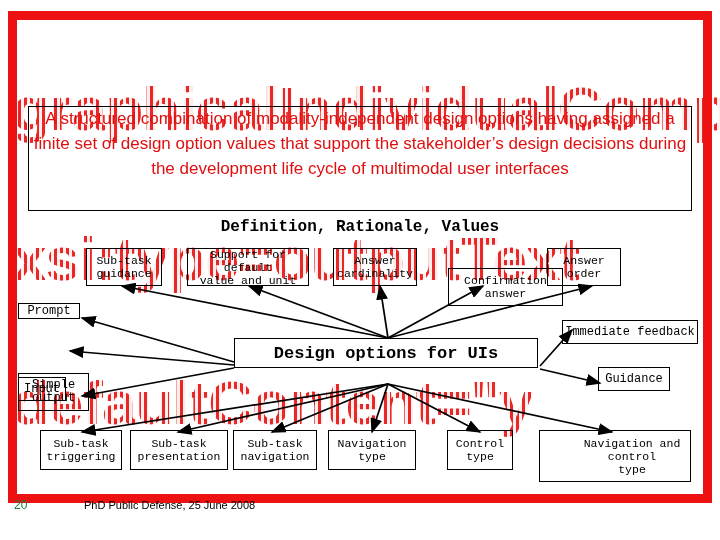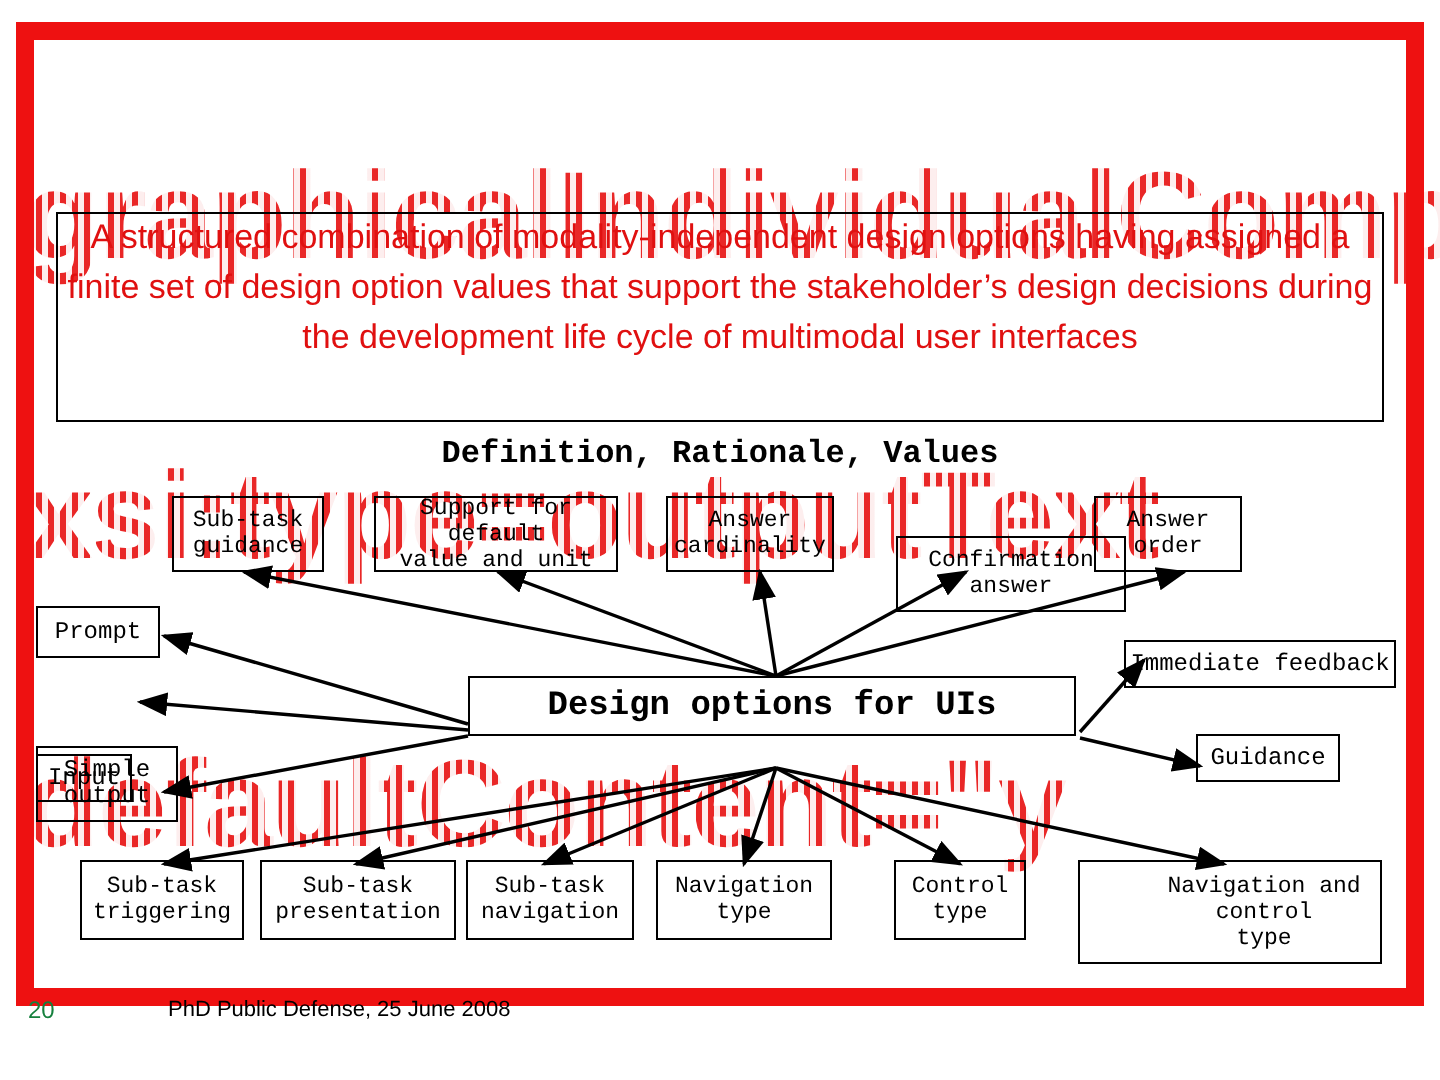--- a/index.html
+++ b/index.html
@@ -168,21 +168,21 @@
   <div class="node" style="left:333px;top:248px;width:84px;height:38px;">
     <span>Answer<br>cardinality</span>
   </div>
   <div class="node" style="left:448px;top:248px;width:115px;height:38px;margin-top:20px;">
     <span>Confirmation<br>answer</span>
   </div>
   <div class="node" style="left:547px;top:248px;width:74px;height:38px;">
     <span>Answer<br>order</span>
   </div>
 
-  <div class="node plain" style="left:18px;top:303px;width:62px;height:26px;">
+  <div class="node plain" style="left:18px;top:303px;width:62px;height:16px;">
     <span>Prompt</span>
   </div>
   <div class="node plain" style="left:18px;top:339px;width:48px;height:24px;margin-top:38px;">
     <span>Input</span>
   </div>
   <div class="node plain" style="left:18px;top:373px;width:71px;height:38px;">
     <span>Simple<br>output</span>
   </div>
 
   <div class="node plain" style="left:562px;top:320px;width:136px;height:24px;">

